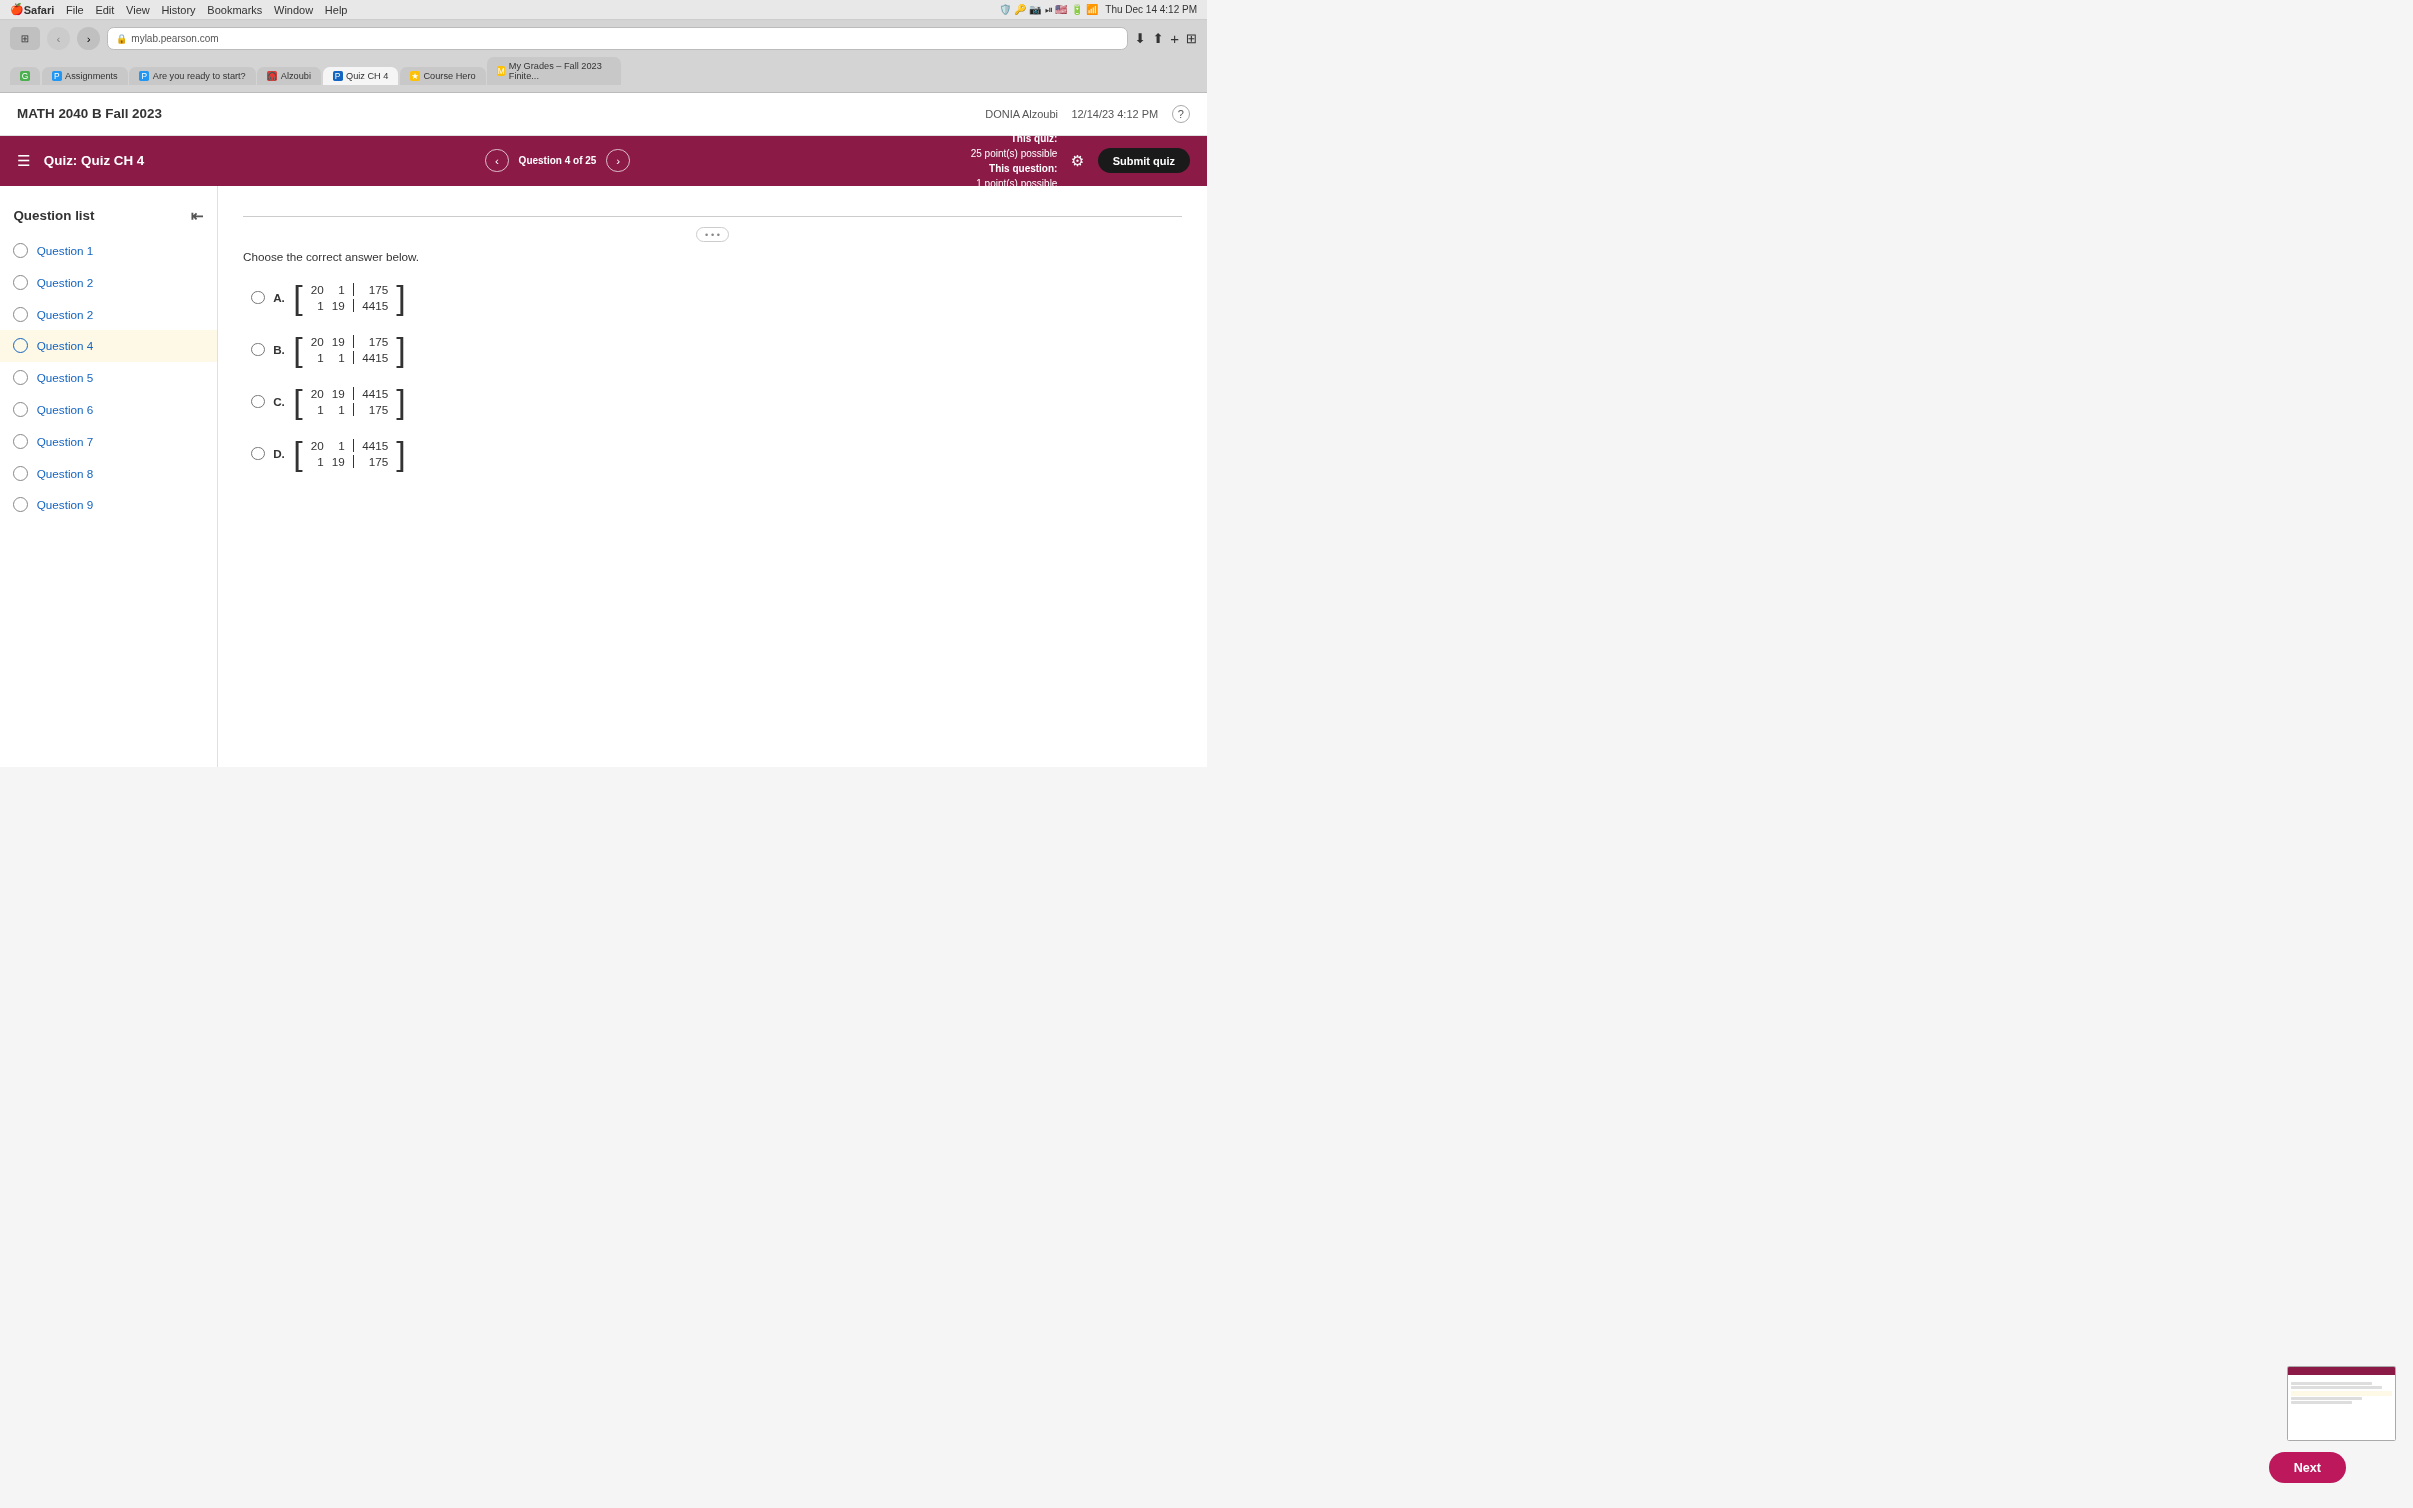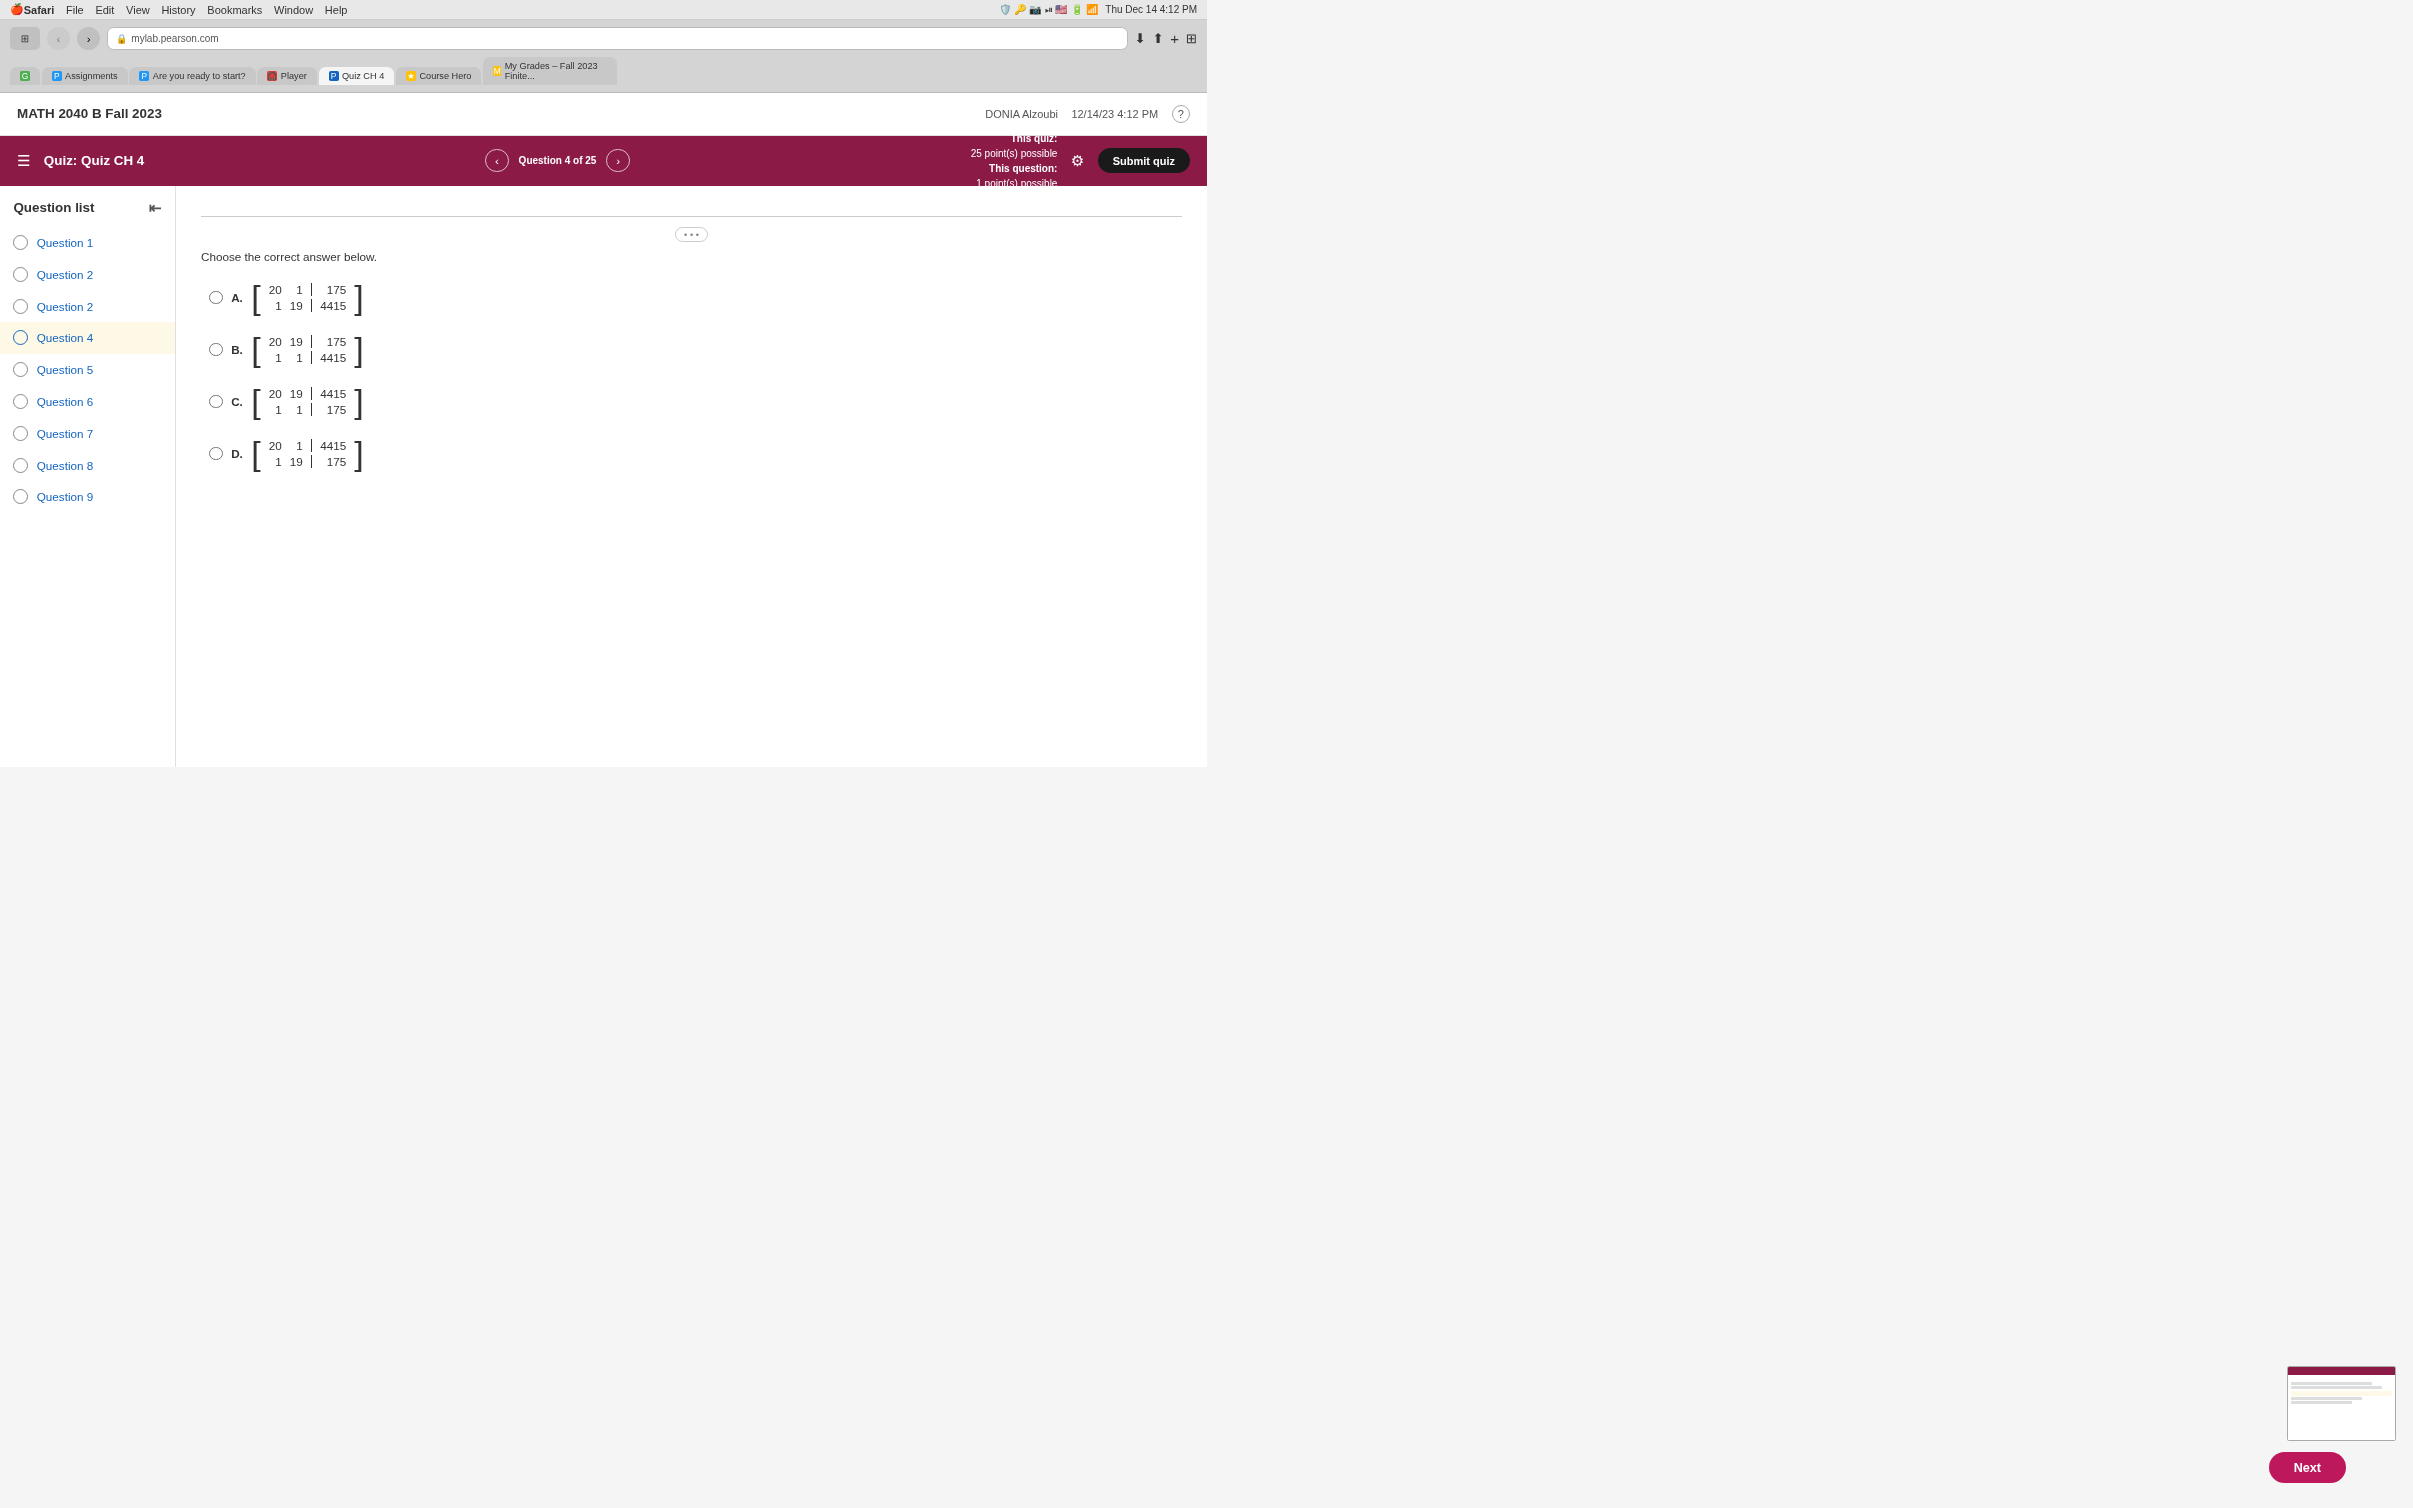--- a/index.html
+++ b/index.html
@@ -146,24 +146,24 @@
 
     
     .main-layout {
       display: flex;
       height: calc(754px - 20px - 59px - 44px - 50px);
       min-height: 503px;
     }
 
     
     .sidebar {
-      width: 176px;
+      width: 218px;
       background: white;
       border-right: 0.8px solid #e0e0e0;
-      padding: 13px 0;
+      padding: 21px 0;
       overflow-y: auto;
       flex-shrink: 0;
     }
     .sidebar-header {
       display: flex;
       align-items: center;
       justify-content: space-between;
       padding: 0 13.4px 10px;
       font-size: 13.4px;
       font-weight: 600;
@@ -304,21 +304,21 @@
     <div class="browser-tab">
       <div class="tab-favicon blue">P</div>
       <span>Assignments</span>
     </div>
     <div class="browser-tab">
       <div class="tab-favicon blue">P</div>
       <span>Are you ready to start?</span>
     </div>
     <div class="browser-tab">
       <div class="tab-favicon red">🎧</div>
-      <span>Player</span>
+      <span>Alzoubi</span>
     </div>
     <div class="browser-tab active">
       <div class="tab-favicon dark-blue">P</div>
       <span>Quiz CH 4</span>
     </div>
     <div class="browser-tab">
       <div class="tab-favicon yellow">★</div>
       <span>Course Hero</span>
     </div>
     <div class="browser-tab">

